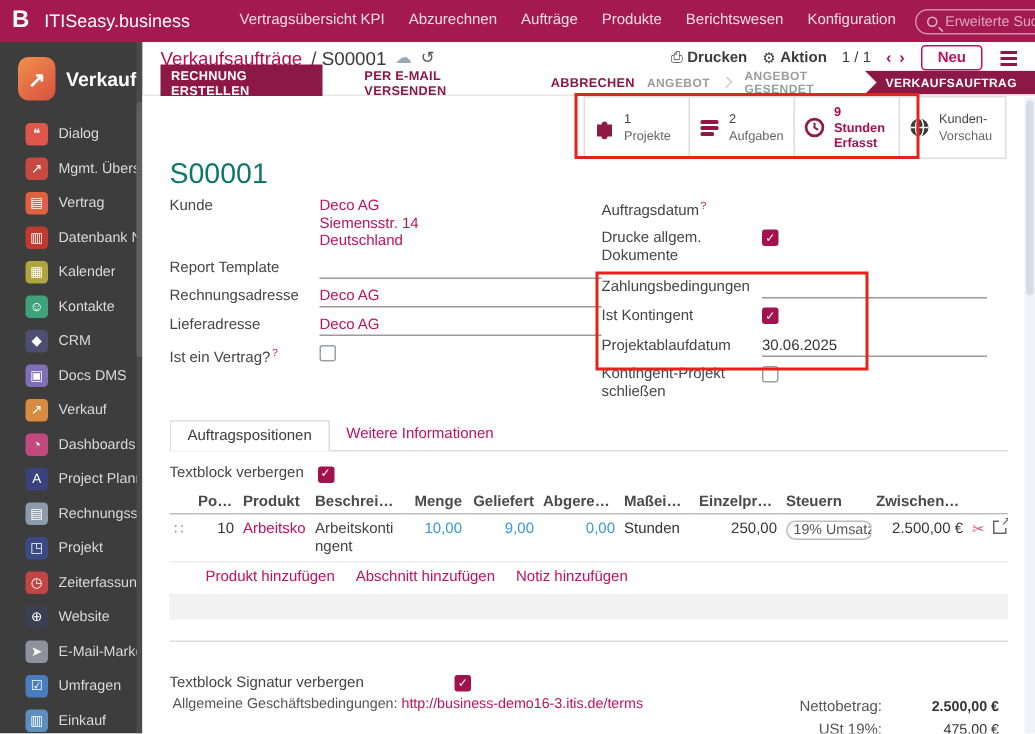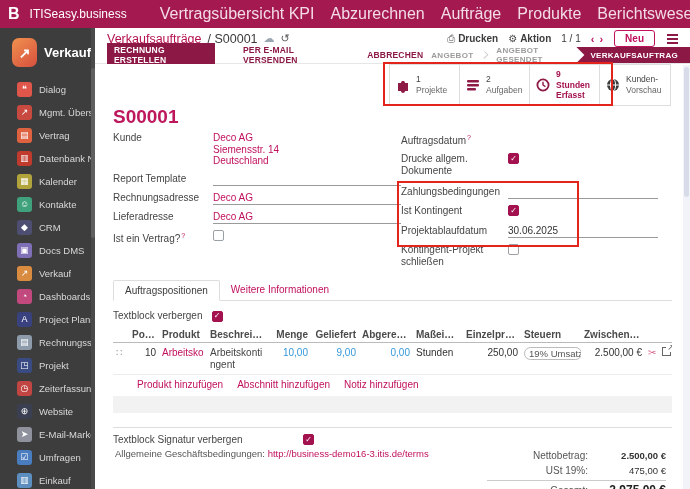--- a/index.html
+++ b/index.html
@@ -7,21 +7,21 @@
   body{font-family:"Liberation Sans",sans-serif;font-size:10.5px;color:#333;background:#fff;position:relative}
 
   
   .topbar{position:absolute;left:0;top:0;width:690px;height:28px;background:#A31950;display:flex;align-items:center;padding:0 8px;color:#fff;gap:6px}
   .logo-b{font-size:16px;font-weight:bold;color:#fff;margin-right:4px}
   .brand{font-size:12px;color:#fff;margin-right:8px}
   .bookmark{width:9px;height:11px;position:relative;margin-right:6px}
   .bookmark i{position:absolute;inset:0;background:#E6B9CB;clip-path:polygon(0 0,100% 0,100% 100%,50% 66%,0 100%)}
   .bookmark i+i{inset:2px 2px 3px 2px;background:#A31950;clip-path:polygon(0 0,100% 0,100% 100%,50% 60%,0 100%)}
   .topnav{display:flex;align-items:center;gap:2px}
-  .topnav .item{font-size:16px;color:#F4DCE6;padding:0 7px;line-height:28px;white-space:nowrap;cursor:pointer}
+  .topnav .item{font-size:10px;color:#F4DCE6;padding:0 7px;line-height:28px;white-space:nowrap;cursor:pointer}
   .search{margin-left:auto;width:148px;height:17px;border:1px solid rgba(255,255,255,.5);border-radius:9px;display:flex;align-items:center;gap:5px;padding:0 7px}
   .lens{width:7px;height:7px;border:1.4px solid rgba(255,255,255,.7);border-radius:50%;position:relative;flex:0 0 auto}
   .lens::after{content:"";position:absolute;width:4px;height:1.4px;background:rgba(255,255,255,.7);left:6px;top:7px;transform:rotate(45deg)}
   .search .ph{font-size:9.5px;color:rgba(255,255,255,.6);white-space:nowrap}
 
   
   .sidebar{position:absolute;left:0;top:28px;width:95px;bottom:0;background:#3D3D3D;padding-top:6px;overflow:hidden}
   .sb-scroll{position:absolute;right:0;top:0;bottom:0;width:4px;background:#4A4A4A}
   .sb-scroll i{position:absolute;left:0;right:0;top:40px;height:170px;background:#5F5F5F;border-radius:2px}
   .sb-app{display:flex;align-items:center;gap:7px;padding:4px 4px 11px 12px}
@@ -60,21 +60,21 @@
   .sheet{position:absolute;left:0;right:0;top:36px;bottom:0;padding:0 18px;background:#fff}
   .smart-group{position:absolute;top:0;right:19px;display:flex;border:1px solid #ddd;background:#fff}
   .smart-btn{width:70px;height:40px;display:flex;align-items:center;gap:5px;padding:0 5px;border-right:1px solid #ddd;cursor:pointer}
   .smart-btn:last-child{border-right:none}
   .smart-ic{flex:0 0 16px;height:16px}
   .smart-txt{display:flex;flex-direction:column;line-height:1.25}
   .smart-txt .v{font-size:8.5px;color:#444}
   .smart-txt .l{font-size:8.5px;color:#666}
   .smart-txt.accent .v,.smart-txt.accent .l{color:#A3114E;font-weight:bold}
 
-  .title{margin-top:42px;font-size:19px;line-height:22px;font-weight:bold;color:#be185d}
+  .title{margin-top:42px;font-size:19px;line-height:22px;font-weight:normal;color:#0f766e}
 
   .grid{display:flex;margin-top:4px}
   .col-l{width:288px}
   .col-r{flex:1;padding-right:14px}
   .frow{display:flex;margin-bottom:6px}
   .flabel{font-weight:normal;color:#454545;font-size:10px;line-height:12px}
   .col-l .flabel{width:100px;flex:0 0 100px}
   .col-r .flabel{width:107px;flex:0 0 107px}
   .fval{flex:1;font-size:10px;line-height:12px;color:#333}
   .fval.link{color:#C0105E;cursor:pointer}
@@ -106,21 +106,21 @@
   .drag{color:#9a9a9a;font-size:10px;cursor:grab}
   .cut{color:#D4608C;font-size:10px;cursor:pointer}
   .ext{position:relative;display:inline-block;width:9px;height:9px;border:1px solid #666;cursor:pointer}
   .ext::after{content:"↗";position:absolute;top:-5px;right:-4px;font-size:8px;color:#555;background:#fff;padding-left:1px}
 
   .add-links{display:flex;gap:14px;margin:4px 0 0 24px}
   .add-links span{color:#C0105E;font-size:10px;cursor:pointer}
   .gray-band{height:17px;background:#F2F2F2;margin-top:6px}
   .sep-line{border-top:1px solid #ddd;margin-top:14px}
 
-  .sig-row{display:flex;margin-top:6px}
+  .sig-row{display:flex;margin-top:22px}
   .sig-row .flabel{width:190px;flex:0 0 190px;line-height:12px}
 
   .footer{display:flex;margin-top:2px}
   .terms{flex:1;font-size:9.5px;color:#555;padding-left:2px}
   .terms .url{color:#C0105E;cursor:pointer}
   .totals{width:185px;padding-right:6px}
   .t-row{display:flex;justify-content:flex-end;gap:8px;line-height:15px}
   .t-row .tl{color:#555;font-size:10px}
   .t-row .tv{width:70px;text-align:right;font-size:9.5px;color:#333}
   .t-row.bold .tv{font-weight:bold}

